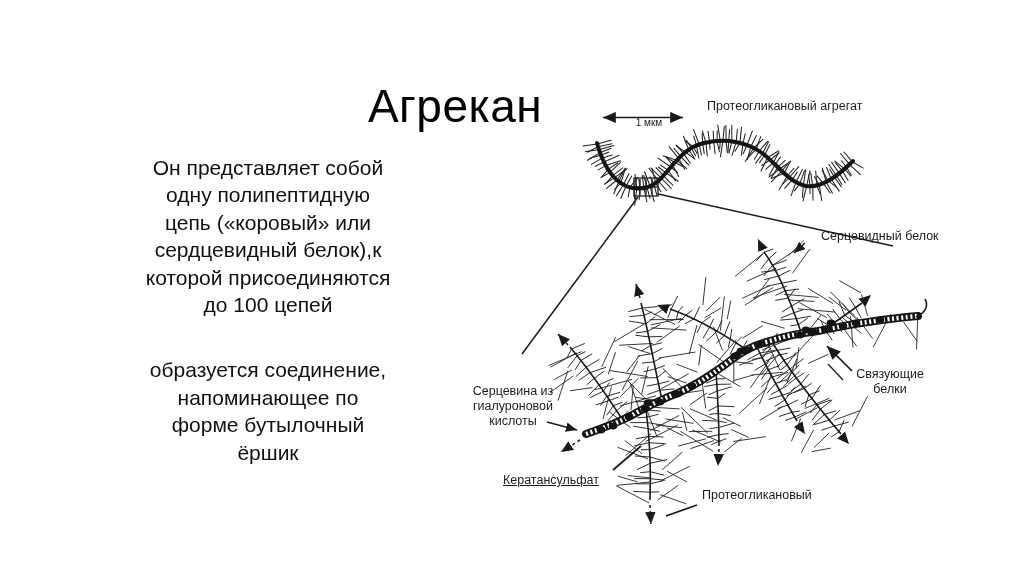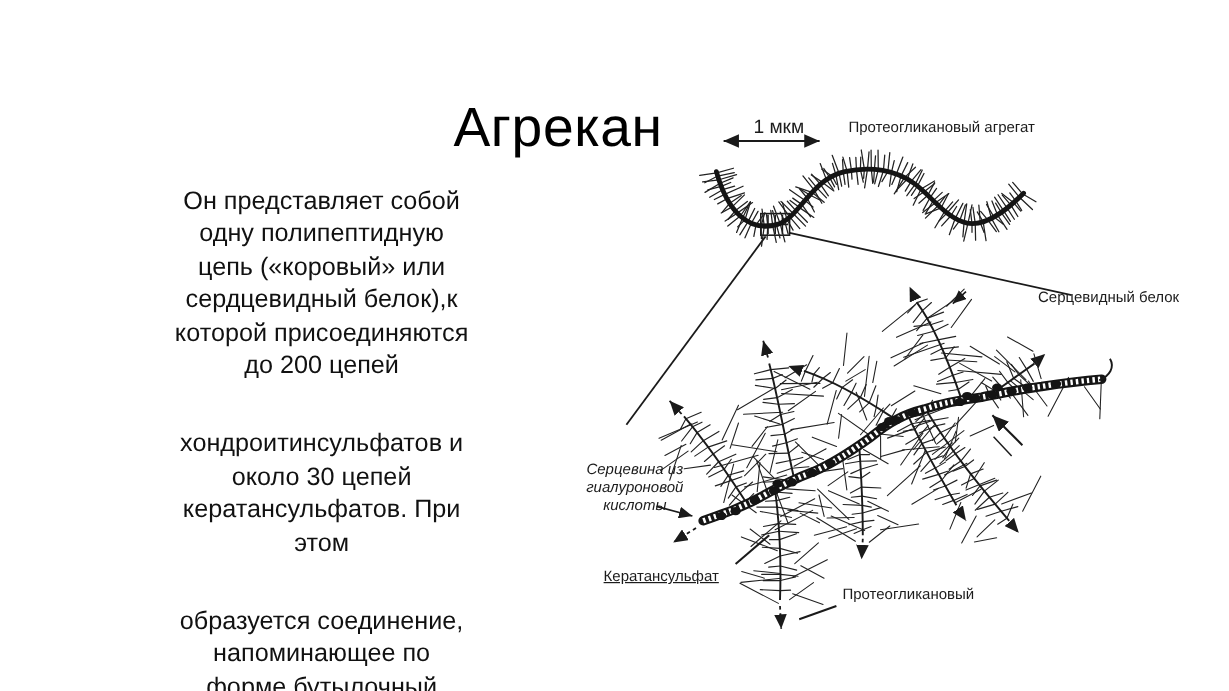--- a/index.html
+++ b/index.html
@@ -3,58 +3,54 @@
 <meta charset="utf-8">
 <style>
   html,body{margin:0;padding:0;}
   body{
     width:1024px;height:576px;position:relative;overflow:hidden;
     background:#ffffff;
     font-family:"Liberation Sans", sans-serif;
     color:#0d0d0d;
   }
   .title{
-    position:absolute;left:250px;top:48px;width:430px;
+    position:absolute;left:240px;top:48px;width:430px;
     font-size:46px;font-weight:400;text-align:center;
     color:#000;letter-spacing:0.5px;
   }
   .text-col{
     position:absolute;left:110px;top:126px;width:316px;
     font-size:21px;line-height:1.31;text-align:center;
     white-space:pre-line;color:#111;
   }
   .text-col p{margin:0 0 10px 0;}
   .diagram{
     position:absolute;left:460px;top:90px;width:564px;height:470px;
   }
   .diagram svg{position:absolute;left:0;top:0;width:564px;height:470px;}
   .dlabel{
     position:absolute;font-size:12.5px;line-height:1.18;color:#1c1c1c;
     white-space:nowrap;
     text-align:center;
   }
   .dlabel.wrap{white-space:normal;text-align:center;}
-  .scalelbl{font-size:16px;text-align:center;}
+  .scalelbl{font-size:10px;text-align:center;margin-top:19px;}
 </style>
 </head>
 <body>
 
 <h1 class="title">Агрекан</h1>
 
 <div class="text-col">
   <p>Он представляет собой
 одну полипептидную
 цепь («коровый» или
 сердцевидный белок),к
 которой присоединяются
-до 200 цепей</p>
-  <p>хондроитинсульфатов и
-около 30 цепей
-кератансульфатов. При
-этом</p>
+до 100 цепей</p>
   <p>образуется соединение,
 напоминающее по
 форме бутылочный
 ёршик</p>
 </div>
 
 <div class="diagram">
   <svg id="dsvg" viewBox="460 90 564 470">
     <defs>
       <marker id="ah" orient="auto" refX="8" refY="3.5" markerWidth="9" markerHeight="7">
@@ -703,17 +699,18 @@
     <line x1="805" y1="243" x2="794" y2="253" stroke="#1a1a1a" stroke-width="1.4" marker-end="url(#ah)"></line>
     <line x1="852" y1="371" x2="827" y2="346" stroke="#1a1a1a" stroke-width="1.7" marker-end="url(#ah)"></line>
     <line x1="843" y1="380" x2="828" y2="364" stroke="#1a1a1a" stroke-width="1.2"></line>
     <line x1="547" y1="422" x2="577" y2="430" stroke="#1a1a1a" stroke-width="1.4" marker-end="url(#ah)"></line>
     <line x1="613" y1="470" x2="641" y2="446" stroke="#1a1a1a" stroke-width="1.7"></line>
     <line x1="697" y1="505" x2="666" y2="516" stroke="#1a1a1a" stroke-width="1.7"></line>
   </svg>
 
   <div class="dlabel scalelbl" style="left:160px;top:8px;width:58px;">1 мкм</div>
   <div class="dlabel" style="left:247px;top:9px;">Протеогликановый агрегат</div>
-  <div class="dlabel" style="left:361px;top:151px;margin-left:44px;">Серцевидный белок</div>
-  <div class="dlabel wrap" style="left:17px;top:294px;width:104px;font-style:italic;">Серцевина из гиалуроновой кислоты</div>
+  <div class="dlabel" style="left:361px;top:139px;">Серцевидный белок</div>
+  <div class="dlabel wrap" style="left:388px;top:277px;width:84px;">Связующие белки</div>
+  <div class="dlabel wrap" style="left:1px;top:294px;width:104px;">Серцевина из гиалуроновой кислоты</div>
   <div class="dlabel" style="left:43px;top:383px;text-decoration:underline;">Кератансульфат</div>
   <div class="dlabel" style="left:242px;top:398px;">Протеогликановый</div>
 </div>
 
 </body></html>

